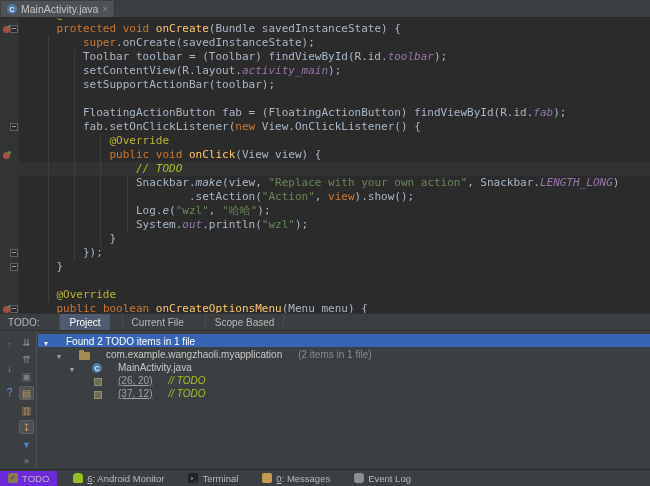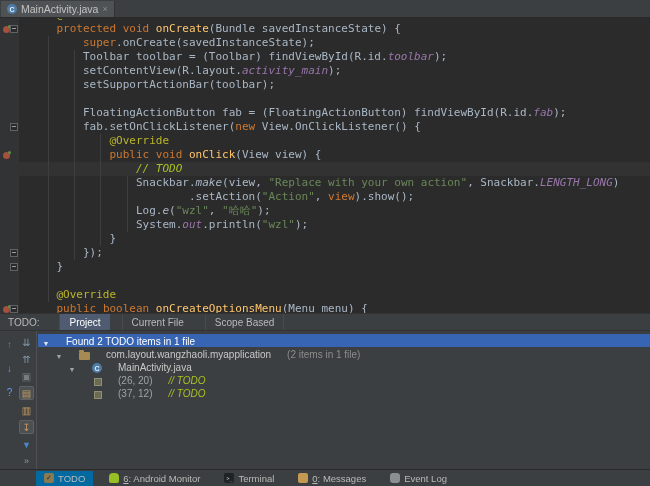--- a/index.html
+++ b/index.html
@@ -50,28 +50,28 @@
   .ticon.funnel{color:#4a88c7;font-size:9px;}
   .ticon.more{color:#9a9a9a;font-size:9px;}
   #ptree{position:absolute;left:38px;top:0;right:0;height:138px;padding-top:3px;font-size:10px;}
   .trow{height:13px;display:flex;align-items:flex-end;gap:16px;color:#c8c8c8;}
   .trow.sel{background:#3765b3;color:#ffffff;}
   .arrow{font-size:7px;color:#a0a5aa;width:8px;text-align:center;}
   .trow.sel .arrow{color:#dce6f5;}
   .folder{width:11px;height:8px;background:#a58a53;border-radius:1px;position:relative;margin-top:1px;}
   .folder:before{content:"";position:absolute;top:-2px;left:0;width:5px;height:2px;background:#a58a53;border-radius:1px 1px 0 0;}
   .titem{width:8px;height:8px;background:#6b6b54;border:1px solid #8f8f73;box-sizing:border-box;}
-  .tloc{color:#9da3a8;}
+  .tloc{color:#9da3a8;text-decoration:underline;}
   .tsuffix{color:#8c8c8c;}
   .tcomment{color:#a8c023;font-style:italic;}
   
   #sbar{position:absolute;left:0;top:469px;width:650px;height:17px;background:#3c3f41;
         border-top:1px solid #2a2a2a;box-sizing:border-box;display:flex;align-items:center;font-size:9.5px;}
   .sb-item{height:15px;display:flex;align-items:center;gap:4px;padding:0 8px;color:#b9b9b9;}
-  .sb-item.active{background:#0369a1;margin-left:36px;}
+  .sb-item.active{background:#6d28d9;}
   .sbi{width:10px;height:10px;border-radius:2px;display:inline-flex;align-items:center;justify-content:center;}
   .i-todo{background:#8a7a52;color:#2b2b2b;font-size:7px;}
   .i-android{background:#97c024;border-radius:4px 4px 2px 2px;}
   .i-term{background:#1f2326;color:#d8d8d8;font-size:5px;font-family:"DejaVu Sans Mono",monospace;}
   .i-msg{background:#c49a52;}
   .i-evt{background:#8a8f93;border-radius:3px;}
   .i-gradle{background:#5c7590;}
   .mn{text-decoration:underline;}
 </style>
 </head>
@@ -153,21 +153,21 @@
       <span class="ticon more" style="left:19px;top:123px;">»</span>
     </div>
     <div id="ptree">
       <div class="trow sel" style="padding-left:4px;">
         <span class="arrow">▼</span>
         <span>Found 2 TODO items in 1 file</span>
       </div>
       <div class="trow" style="padding-left:17px;">
         <span class="arrow">▼</span>
         <span class="folder"></span>
-        <span>com.layout.wangzhaoli.myapplication</span>
+        <span>com.example.wangzhaoli.myapplication</span>
         <span class="tsuffix"> (2 items in 1 file)</span>
       </div>
       <div class="trow" style="padding-left:30px;">
         <span class="arrow">▼</span>
         <span class="cicon">C</span>
         <span>MainActivity.java</span>
       </div>
       <div class="trow" style="padding-left:56px;">
         <span class="titem"></span>
         <span class="tloc">(26, 20) </span>

